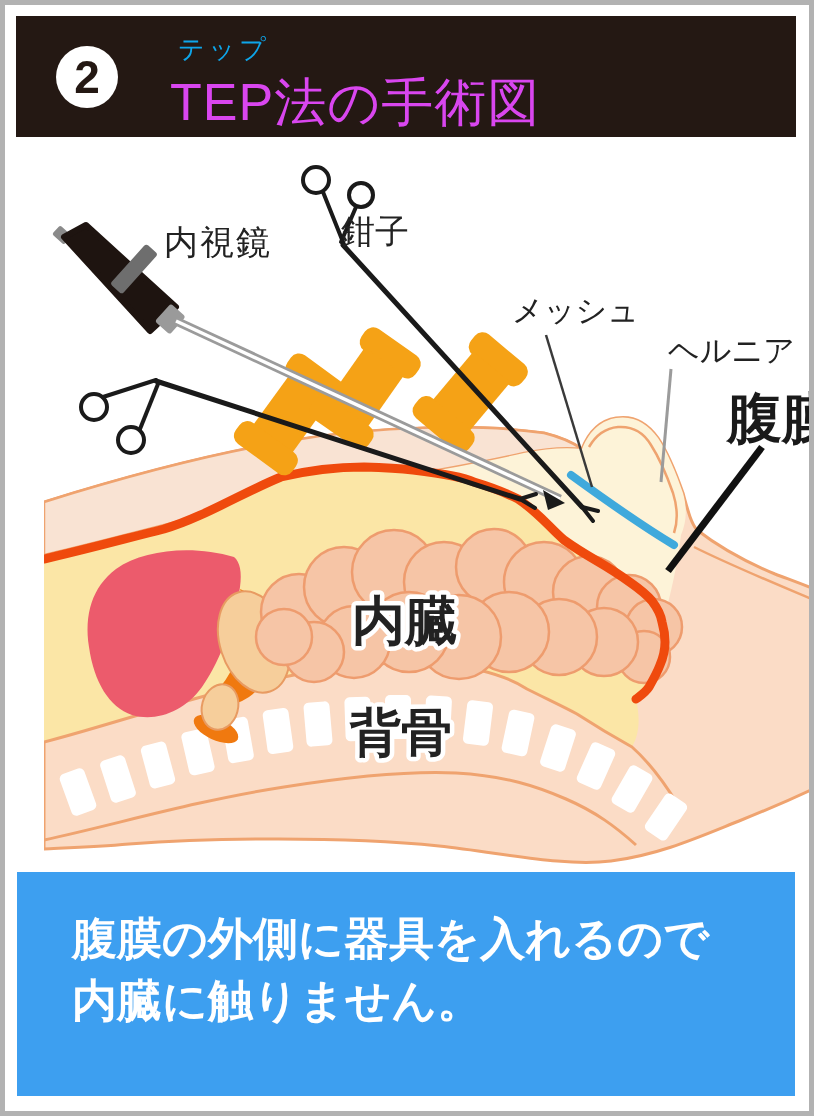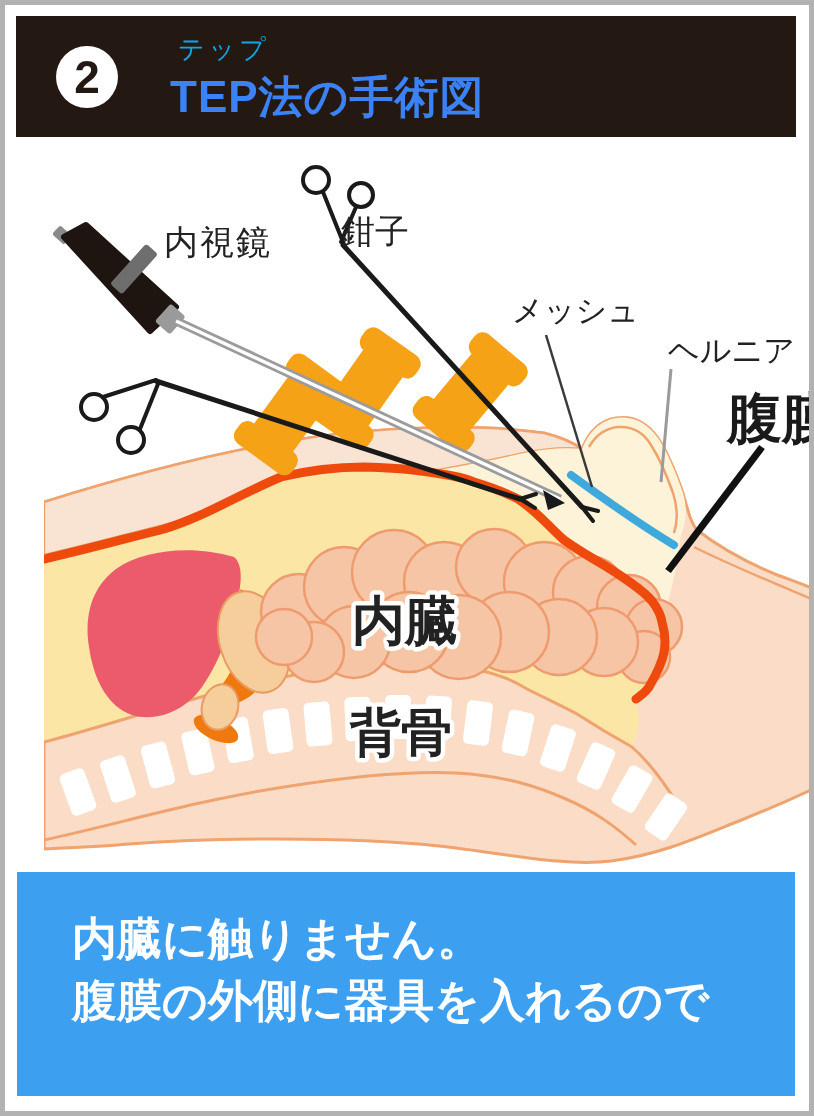--- a/index.html
+++ b/index.html
@@ -6,21 +6,21 @@
   .page{position:relative;width:814px;height:1116px;background:#ffffff;overflow:hidden;
         font-family:"Liberation Sans", sans-serif;}
   .frame-border{position:absolute;inset:0;border:5px solid #b2b2b2;pointer-events:none;z-index:40;}
 
   
   .header{position:absolute;left:16px;top:16px;width:780px;height:121px;background:#241813;}
   .step-badge{position:absolute;left:40px;top:30px;width:62px;height:62px;border-radius:50%;
               background:#ffffff;color:#241813;font-size:46px;font-weight:bold;
               text-align:center;line-height:62px;}
   .furigana{position:absolute;left:162px;top:16px;color:#0ea5e9;font-size:26px;letter-spacing:4px;}
-  .title{position:absolute;left:154px;top:52px;color:#3b82f6;font-size:44px;font-weight:bold;letter-spacing:1px;}
+  .title{position:absolute;left:154px;top:52px;color:#d946ef;font-size:52px;font-weight:normal;letter-spacing:1px;}
 
   
   .diagram{position:absolute;left:0;top:137px;width:814px;height:730px;margin-left:44px;}
   svg .small-label{font-size:31px;fill:#222222;}
   svg .big-label{font-size:55px;font-weight:bold;fill:#1a1a1a;}
   svg .outlined-label{font-size:53px;font-weight:bold;fill:#222222;stroke:#ffffff;stroke-width:9px;
                       paint-order:stroke;stroke-linejoin:round;}
 
   
   .caption{position:absolute;left:17px;top:872px;width:778px;height:224px;background:#3D9FF0;
@@ -186,18 +186,18 @@
       <text x="297" y="106" class="small-label" style="font-size:34px;">鉗子</text>
       <text x="468" y="184" class="small-label">メッシュ</text>
       <text x="624" y="224" class="small-label">ヘルニア</text>
       <text x="683" y="300" class="big-label">腹膜</text>
       <text x="308" y="502" class="outlined-label">内臓</text>
       <text x="306" y="613" class="outlined-label" style="font-size:51px;">背骨</text>
     </svg>
   </div>
 
   <div class="caption">
+    <div class="caption-line">腹膜の外側に器具を入れるので</div>
     <div class="caption-line">内臓に触りません。</div>
-    <div class="caption-line">腹膜の外側に器具を入れるので</div>
   </div>
 
   <div class="frame-border"></div>
 </div>
 
 </body></html>

